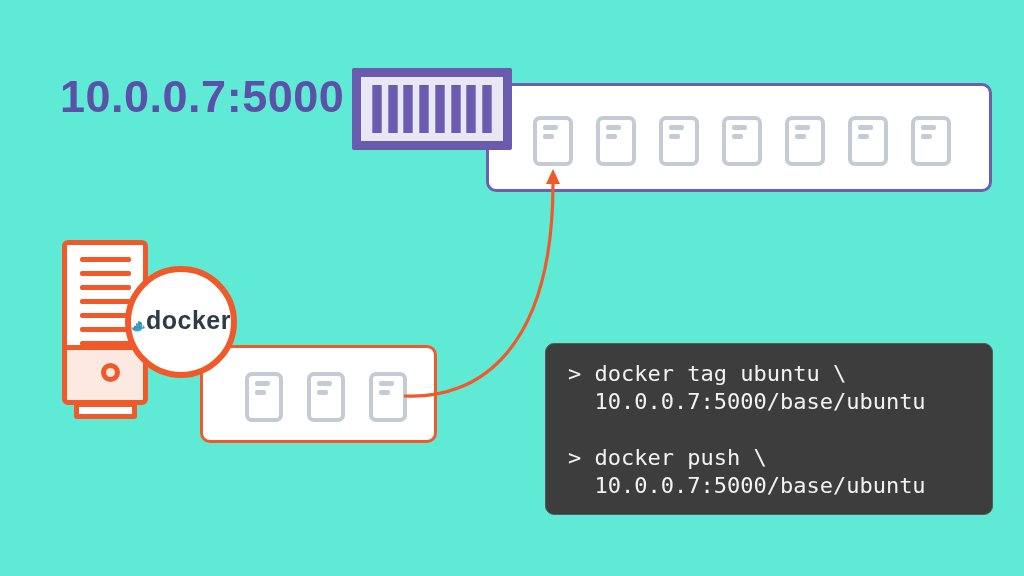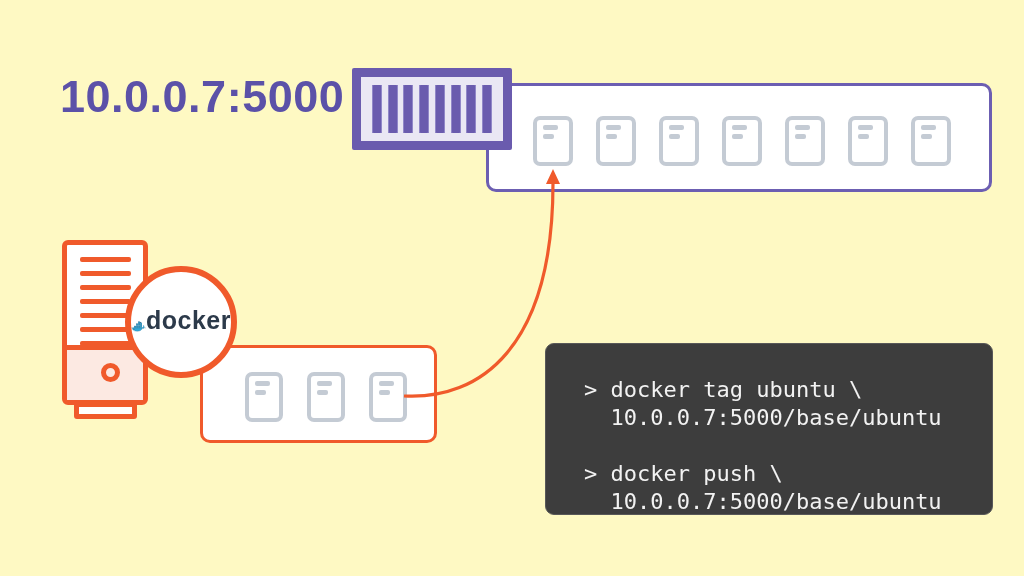--- a/index.html
+++ b/index.html
@@ -1,17 +1,17 @@
 <!DOCTYPE html>
 <html><head>
 <meta charset="utf-8">
 <style>
   html,body{margin:0;padding:0;background:#ffffff;}
   #stage{
-    position:relative;width:1024px;height:576px;background:#fef9c3;overflow:hidden;
+    position:relative;width:1024px;height:576px;background:#5eead4;overflow:hidden;
     font-family:"Liberation Sans",sans-serif;
   }
   
   .headline{
     position:absolute;left:60px;top:74px;
     font-size:45px;font-weight:bold;letter-spacing:.5px;
     color:#5B51A8;line-height:1;
   }
   
   .registry-box{
@@ -79,21 +79,21 @@
     color:#2C3A4A;line-height:1;
   }
   
   #arrow-layer{position:absolute;left:0;top:0;width:1024px;height:576px;z-index:4;pointer-events:none;}
   
   .terminal{
     position:absolute;left:545px;top:343px;width:448px;height:172px;
     background:#3D3D3D;border:1px solid #585858;border-radius:9px;box-sizing:border-box;z-index:1;
   }
   .terminal pre{
-    margin:16px;padding:16px 0 0 22px;
+    margin:0;padding:16px 0 0 22px;
     font-family:"DejaVu Sans Mono","Liberation Mono",monospace;
     font-size:22px;line-height:28px;color:#F2F2F2;white-space:pre;
   }
 </style>
 </head>
 <body>
 
 <div id="stage">
 
   <div class="headline">10.0.0.7:5000</div>

